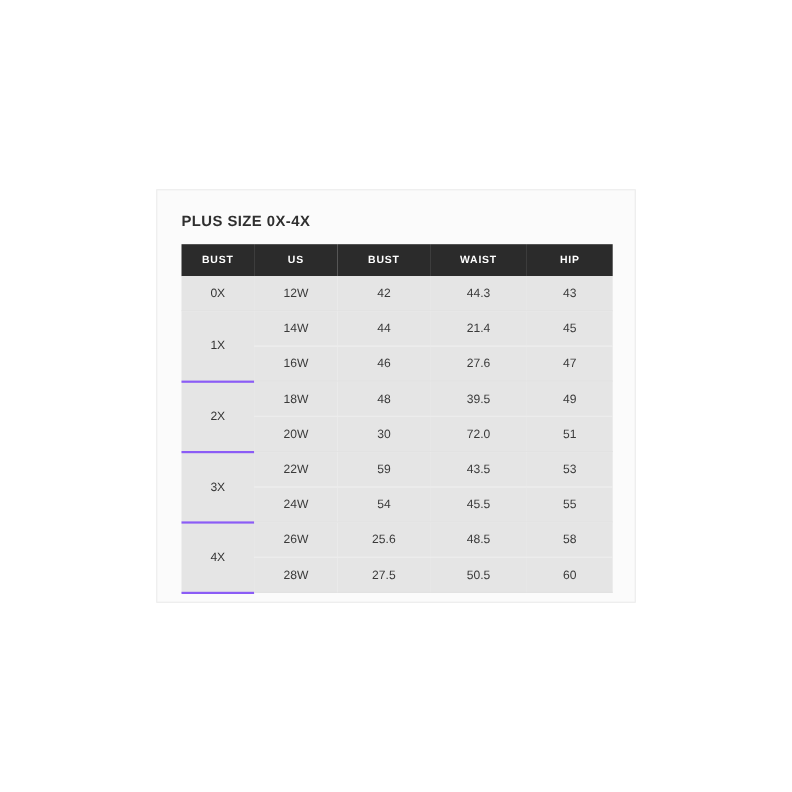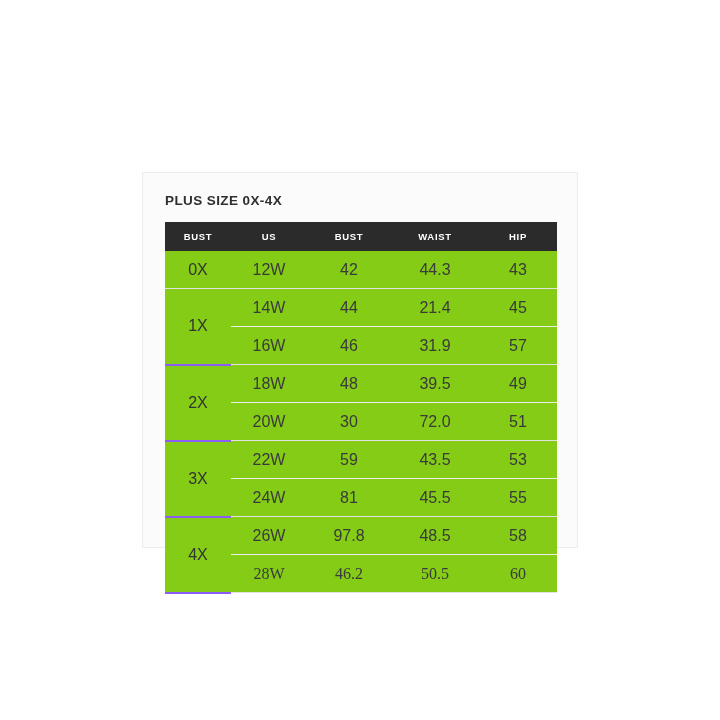--- a/index.html
+++ b/index.html
@@ -52,37 +52,36 @@
   table.size-table thead th {
     background: #2b2b2b;
     color: #ffffff;
     font-size: 9.5px;
     font-weight: bold;
     letter-spacing: 0.7px;
     padding: 9px 0;
     text-align: center;
   }
   table.size-table tbody td {
-    font-size: 16px;
+    font-size: 11px;
     color: #3a3a3a;
     text-align: center;
     padding: 9.5px 0;
-    background: #84cc16;
+    background: #e5e5e5;
     border-bottom: 1px solid #ededed;
   }
   table.size-table tbody td.sizecell {
     border-bottom: 2px solid #8b5cf6;
     color: #333333;
   }
   table.size-table tbody tr.group-end td {
     border-bottom: 1px solid #e2e2e2;
   }
   table.size-table tbody tr:last-child td {
     border-bottom: 1px solid #e2e2e2;
-    font-family: Liberation Serif, serif;
   }
   col.c-size { width: 66px; }
   col.c-us   { width: 76px; }
   col.c-bust { width: 84px; }
   col.c-waist{ width: 88px; }
   col.c-hip  { width: 78px; }
 </style>
 </head>
 <body>
 
@@ -121,22 +120,22 @@
           <tr>
             <td class="sizecell" rowspan="2">1X</td>
             <td>14W</td>
             <td>44</td>
             <td>21.4</td>
             <td>45</td>
           </tr>
           <tr class="group-end">
             <td>16W</td>
             <td>46</td>
-            <td>31.9</td>
-            <td>57</td>
+            <td>27.6</td>
+            <td>47</td>
           </tr>
           <tr>
             <td class="sizecell" rowspan="2">2X</td>
             <td>18W</td>
             <td>48</td>
             <td>39.5</td>
             <td>49</td>
           </tr>
           <tr class="group-end">
             <td>20W</td>
@@ -146,34 +145,34 @@
           </tr>
           <tr>
             <td class="sizecell" rowspan="2">3X</td>
             <td>22W</td>
             <td>59</td>
             <td>43.5</td>
             <td>53</td>
           </tr>
           <tr class="group-end">
             <td>24W</td>
-            <td>81</td>
+            <td>54</td>
             <td>45.5</td>
             <td>55</td>
           </tr>
           <tr>
             <td class="sizecell" rowspan="2">4X</td>
             <td>26W</td>
-            <td>97.8</td>
+            <td>25.6</td>
             <td>48.5</td>
             <td>58</td>
           </tr>
           <tr class="group-end">
             <td>28W</td>
-            <td>46.2</td>
+            <td>27.5</td>
             <td>50.5</td>
             <td>60</td>
           </tr>
         </tbody>
     </table>
 
   </div>
 </div>
 
 </body></html>

